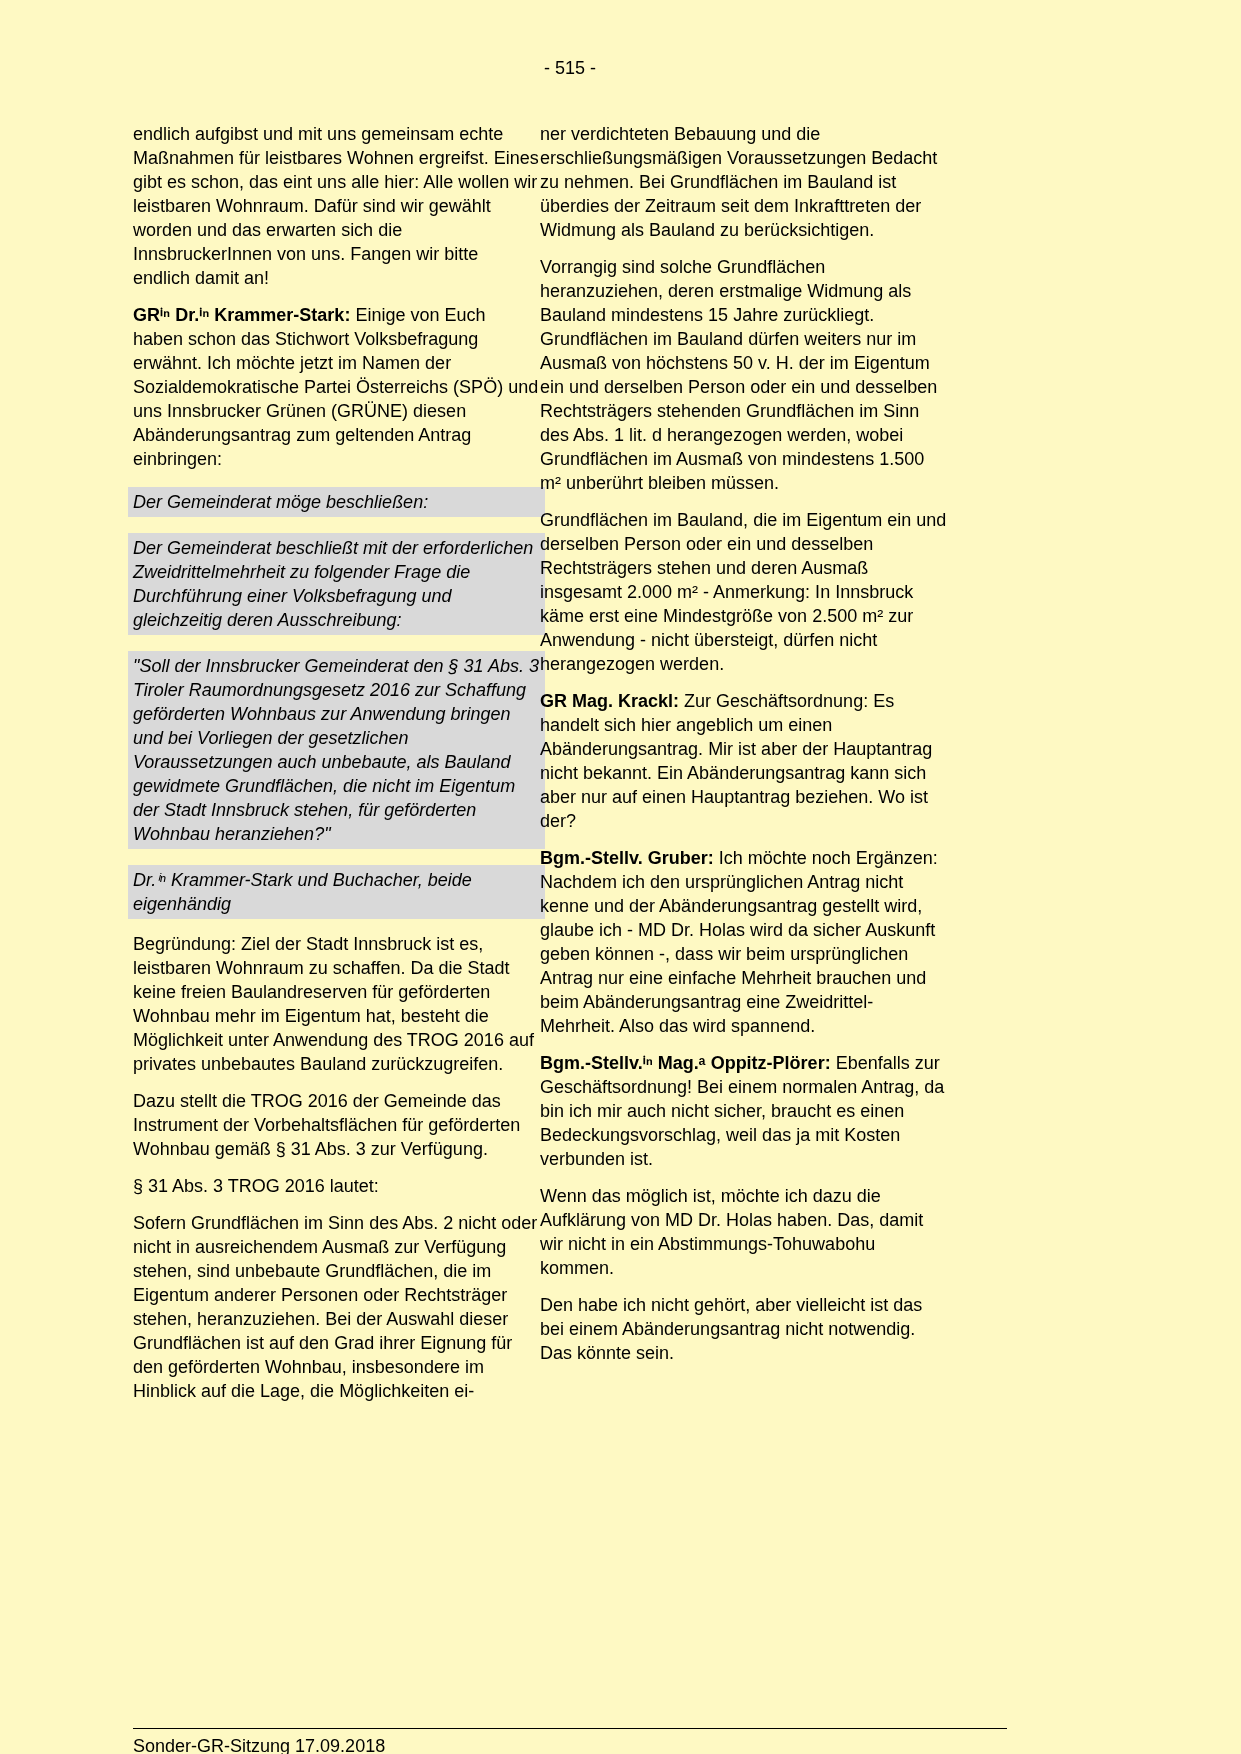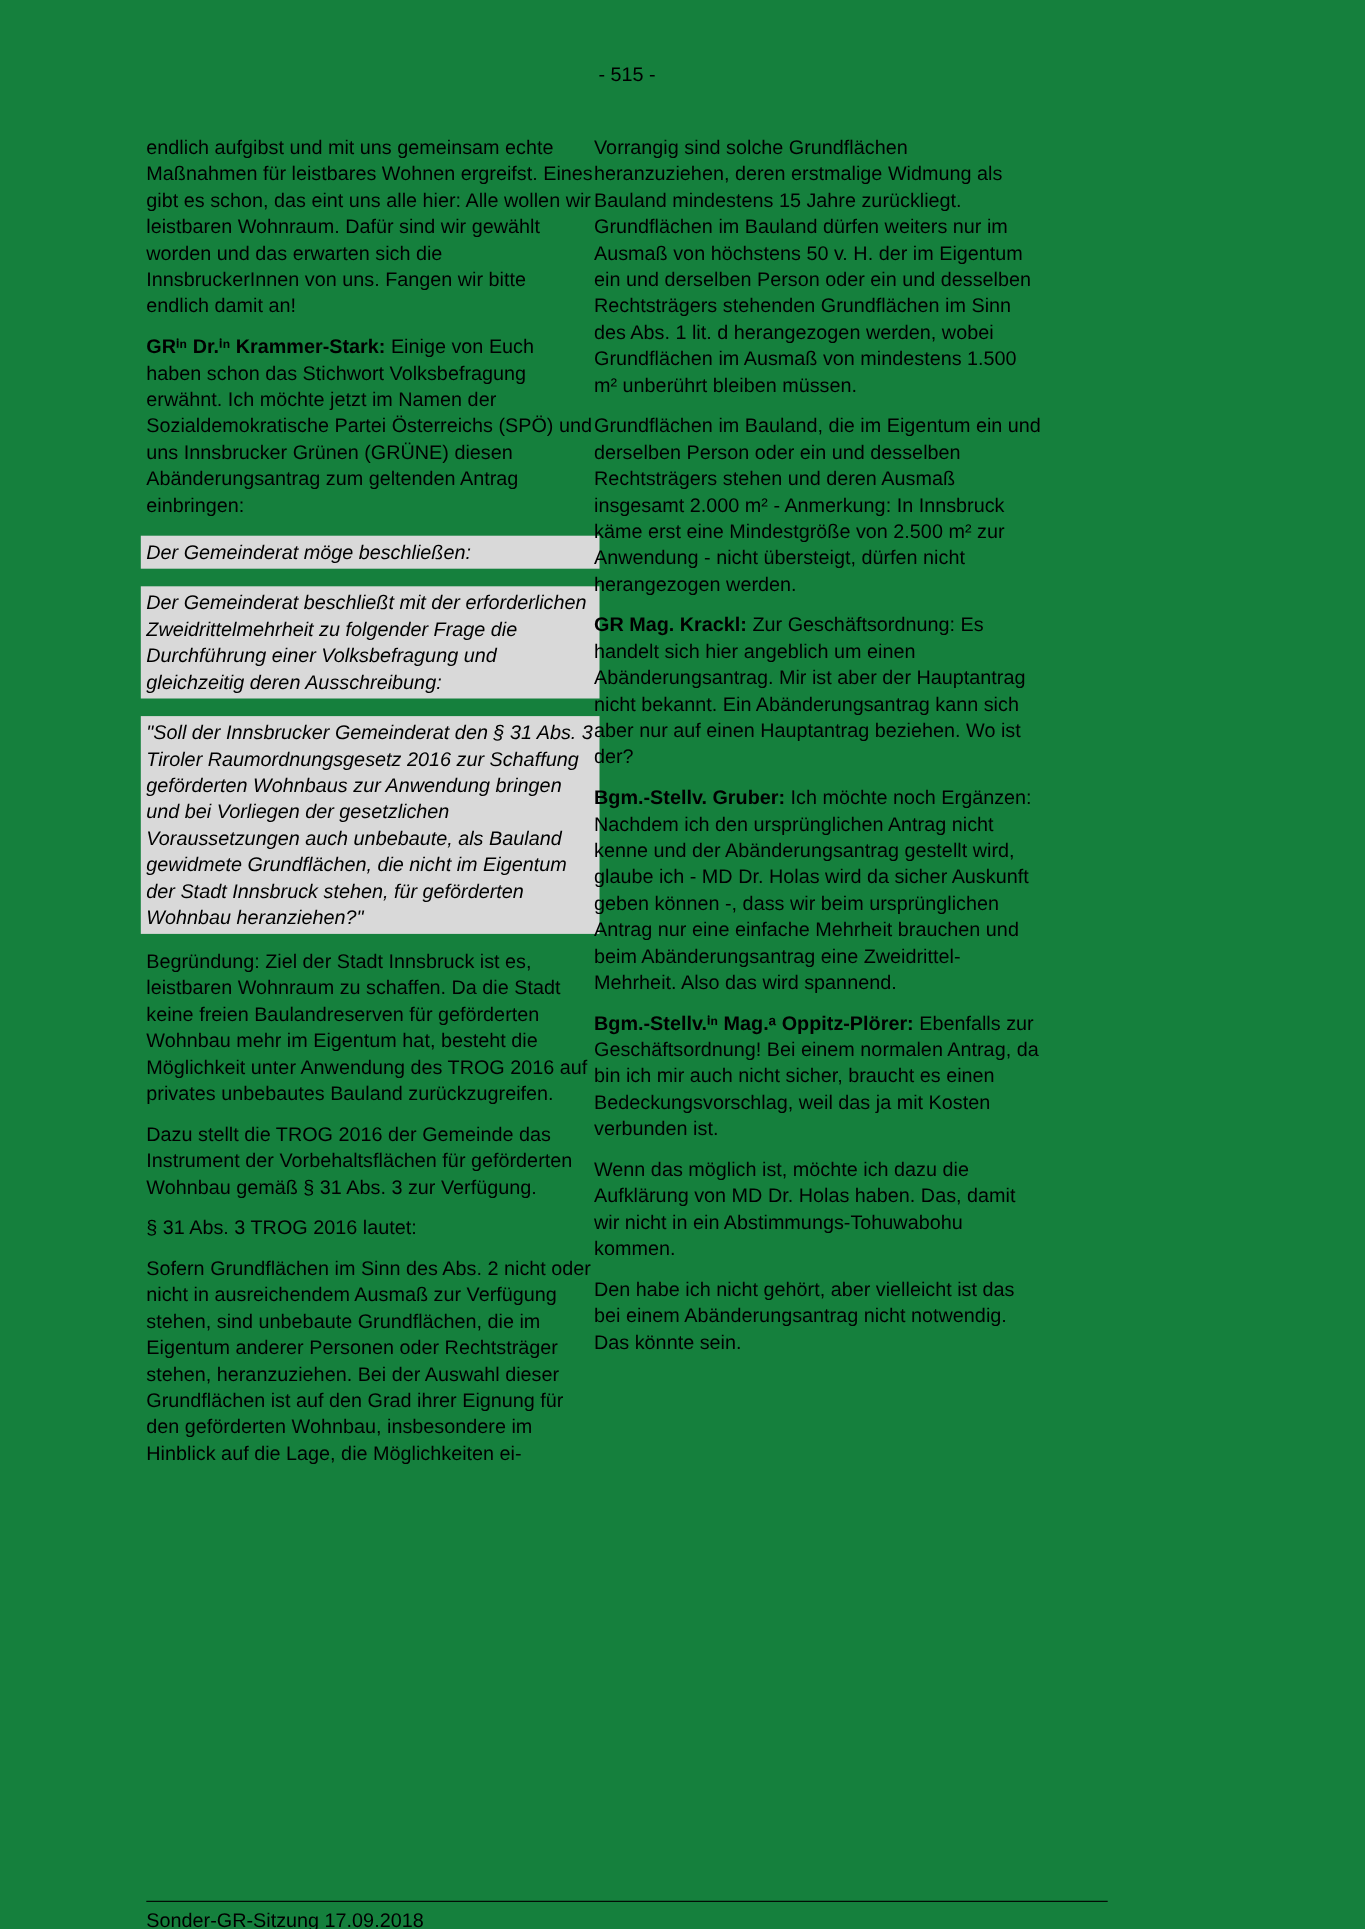--- a/index.html
+++ b/index.html
@@ -4,21 +4,21 @@
 <style>
   html, body {
     margin: 0;
     padding: 0;
     background: #ffffff;
   }
   .page {
     position: relative;
     width: 1241px;
     height: 1754px;
-    background: #15803d;
+    background: #fef9c3;
     font-family: "Liberation Sans", sans-serif;
     color: #000000;
     overflow: hidden;
   }
   .page-number {
     position: absolute;
     top: 58px;
     left: 133px;
     width: 874px;
     text-align: center;
@@ -68,27 +68,29 @@
   <div class="page-number">- 515 -</div>
 
   <div class="columns">
 
     <div class="col">
       <p class="para"><span>endlich aufgibst und mit uns gemeinsam echte Maßnahmen für leistbares Wohnen ergreifst. Eines gibt es schon, das eint uns alle hier: Alle wollen wir leistbaren Wohnraum. Dafür sind wir gewählt worden und das erwarten sich die InnsbruckerInnen von uns. Fangen wir bitte endlich damit an!</span></p>
       <p class="para"><span class="lead">GRⁱⁿ Dr.ⁱⁿ Krammer-Stark:</span><span> Einige von Euch haben schon das Stichwort Volksbefragung erwähnt. Ich möchte jetzt im Namen der Sozialdemokratische Partei Österreichs (SPÖ) und uns Innsbrucker Grünen (GRÜNE) diesen Abänderungsantrag zum geltenden Antrag einbringen:</span></p>
       <p class="para hl"><span>Der Gemeinderat möge beschließen:</span></p>
       <p class="para hl"><span>Der Gemeinderat beschließt mit der erforderlichen Zweidrittelmehrheit zu folgender Frage die Durchführung einer Volksbefragung und gleichzeitig deren Ausschreibung:</span></p>
       <p class="para hl"><span>"Soll der Innsbrucker Gemeinderat den § 31 Abs. 3 Tiroler Raumordnungsgesetz 2016 zur Schaffung geförderten Wohnbaus zur Anwendung bringen und bei Vorliegen der gesetzlichen Voraussetzungen auch unbebaute, als Bauland gewidmete Grundflächen, die nicht im Eigentum der Stadt Innsbruck stehen, für geförderten Wohnbau heranziehen?"</span></p>
+      <p class="para hl"><span>Dr.ⁱⁿ Krammer-Stark und Buchacher, beide eigenhändig</span></p>
       <p class="para"><span>Begründung: Ziel der Stadt Innsbruck ist es, leistbaren Wohnraum zu schaffen. Da die Stadt keine freien Baulandreserven für geförderten Wohnbau mehr im Eigentum hat, besteht die Möglichkeit unter Anwendung des TROG 2016 auf privates unbebautes Bauland zurückzugreifen.</span></p>
       <p class="para"><span>Dazu stellt die TROG 2016 der Gemeinde das Instrument der Vorbehaltsflächen für geförderten Wohnbau gemäß § 31 Abs. 3 zur Verfügung.</span></p>
       <p class="para"><span>§ 31 Abs. 3 TROG 2016 lautet:</span></p>
       <p class="para"><span>Sofern Grundflächen im Sinn des Abs. 2 nicht oder nicht in ausreichendem Ausmaß zur Verfügung stehen, sind unbebaute Grundflächen, die im Eigentum anderer Personen oder Rechtsträger stehen, heranzuziehen. Bei der Auswahl dieser Grundflächen ist auf den Grad ihrer Eignung für den geförderten Wohnbau, insbesondere im Hinblick auf die Lage, die Möglichkeiten ei-</span></p>
     </div>
 
     <div class="col">
+      <p class="para"><span>ner verdichteten Bebauung und die erschließungsmäßigen Voraussetzungen Bedacht zu nehmen. Bei Grundflächen im Bauland ist überdies der Zeitraum seit dem Inkrafttreten der Widmung als Bauland zu berücksichtigen.</span></p>
       <p class="para"><span>Vorrangig sind solche Grundflächen heranzuziehen, deren erstmalige Widmung als Bauland mindestens 15 Jahre zurückliegt. Grundflächen im Bauland dürfen weiters nur im Ausmaß von höchstens 50 v. H. der im Eigentum ein und derselben Person oder ein und desselben Rechtsträgers stehenden Grundflächen im Sinn des Abs. 1 lit. d herangezogen werden, wobei Grundflächen im Ausmaß von mindestens 1.500 m² unberührt bleiben müssen.</span></p>
       <p class="para"><span>Grundflächen im Bauland, die im Eigentum ein und derselben Person oder ein und desselben Rechtsträgers stehen und deren Ausmaß insgesamt 2.000 m² - Anmerkung: In Innsbruck käme erst eine Mindestgröße von 2.500 m² zur Anwendung - nicht übersteigt, dürfen nicht herangezogen werden.</span></p>
       <p class="para"><span class="lead">GR Mag. Krackl:</span><span> Zur Geschäftsordnung: Es handelt sich hier angeblich um einen Abänderungsantrag. Mir ist aber der Hauptantrag nicht bekannt. Ein Abänderungsantrag kann sich aber nur auf einen Hauptantrag beziehen. Wo ist der?</span></p>
       <p class="para"><span class="lead">Bgm.-Stellv. Gruber:</span><span> Ich möchte noch Ergänzen: Nachdem ich den ursprünglichen Antrag nicht kenne und der Abänderungsantrag gestellt wird, glaube ich - MD Dr. Holas wird da sicher Auskunft geben können -, dass wir beim ursprünglichen Antrag nur eine einfache Mehrheit brauchen und beim Abänderungsantrag eine Zweidrittel-Mehrheit. Also das wird spannend.</span></p>
       <p class="para"><span class="lead">Bgm.-Stellv.ⁱⁿ Mag.ᵃ Oppitz-Plörer:</span><span> Ebenfalls zur Geschäftsordnung! Bei einem normalen Antrag, da bin ich mir auch nicht sicher, braucht es einen Bedeckungsvorschlag, weil das ja mit Kosten verbunden ist.</span></p>
       <p class="para"><span>Wenn das möglich ist, möchte ich dazu die Aufklärung von MD Dr. Holas haben. Das, damit wir nicht in ein Abstimmungs-Tohuwabohu kommen.</span></p>
       <p class="para"><span>Den habe ich nicht gehört, aber vielleicht ist das bei einem Abänderungsantrag nicht notwendig. Das könnte sein.</span></p>
     </div>
 
   </div>

